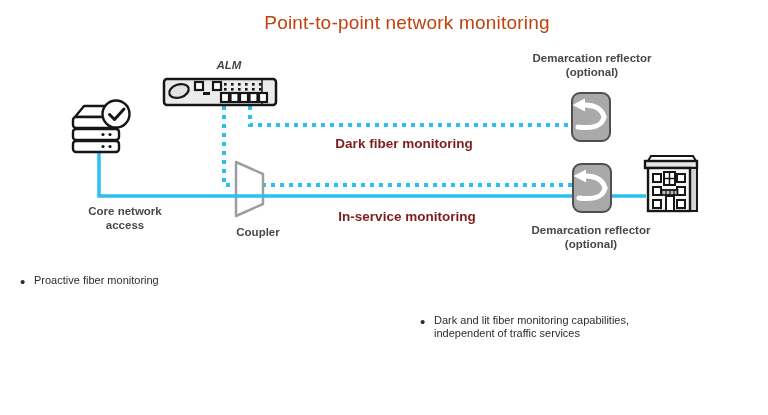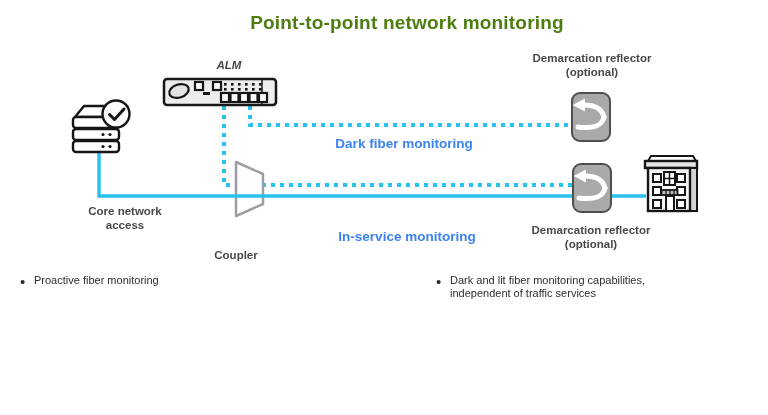--- a/index.html
+++ b/index.html
@@ -2,36 +2,36 @@
 <html><head>
 <meta charset="utf-8">
 <style>
   html,body{margin:0;padding:0;background:#fff;}
   .canvas{
     position:relative;width:768px;height:415px;background:#ffffff;
     font-family:"Liberation Sans","DejaVu Sans",sans-serif;overflow:hidden;
   }
   .title{
     position:absolute;top:12px;left:407px;transform:translateX(-50%);
-    font-size:19px;font-weight:bold;color:#4d7c0f;white-space:nowrap;letter-spacing:.2px;
+    font-size:19px;font-weight:normal;color:#c2410c;white-space:nowrap;letter-spacing:.2px;
   }
   .diagram-svg{position:absolute;top:0;left:0;}
   .lbl{
     position:absolute;transform:translateX(-50%);text-align:center;
     font-weight:bold;color:#45494c;white-space:pre-line;line-height:1.2;
   }
   .lbl.small{font-size:11.5px;}
-  .lbl.section{font-size:13.5px;color:#3b82f6;}
+  .lbl.section{font-size:13.5px;color:#7f1d1d;}
   .features{position:absolute;top:274px;left:0;width:768px;}
   ul.feature-list{
     list-style:none;margin:0;padding:0;position:absolute;top:0;
     font-size:11px;line-height:1.2;color:#2d2d2d;
   }
   ul.feature-list.left{left:20px;width:372px;}
-  ul.feature-list.right{left:436px;width:332px;}
+  ul.feature-list.right{left:420px;width:332px;margin-top:40px;}
   ul.feature-list li{
     position:relative;padding-left:14px;margin-bottom:4px;white-space:pre-line;
   }
   ul.feature-list li::before{
     content:"\2022";position:absolute;left:0;top:-1px;font-size:15px;color:#2d2d2d;
   }
 </style>
 </head>
 <body>
 
@@ -139,23 +139,23 @@
         <line x1="666" y1="190" x2="666" y2="195" stroke="#161616" stroke-width="1.2"></line>
         <line x1="670" y1="190" x2="670" y2="195" stroke="#161616" stroke-width="1.2"></line>
         <line x1="674" y1="190" x2="674" y2="195" stroke="#161616" stroke-width="1.2"></line>
       </g>
     </g>
   </svg>
 
   <div class="lbl small" style="left:229px;top:59px;font-style:italic;">ALM</div>
   <div class="lbl small" style="left:125px;top:205px;">Core network
 access</div>
-  <div class="lbl small" style="left:236px;top:226px;margin-top:23px;">Coupler</div>
+  <div class="lbl small" style="left:258px;top:226px;">Coupler</div>
   <div class="lbl section" style="left:404px;top:136px;">Dark fiber monitoring</div>
-  <div class="lbl section" style="left:407px;top:209px;margin-top:20px;">In-service monitoring</div>
+  <div class="lbl section" style="left:407px;top:209px;">In-service monitoring</div>
   <div class="lbl small" style="left:592px;top:52px;">Demarcation reflector
 (optional)</div>
   <div class="lbl small" style="left:591px;top:224px;">Demarcation reflector
 (optional)</div>
 
   <div class="features">
     <ul class="feature-list left">
       <li>Proactive fiber monitoring</li>
     </ul>
     <ul class="feature-list right">

